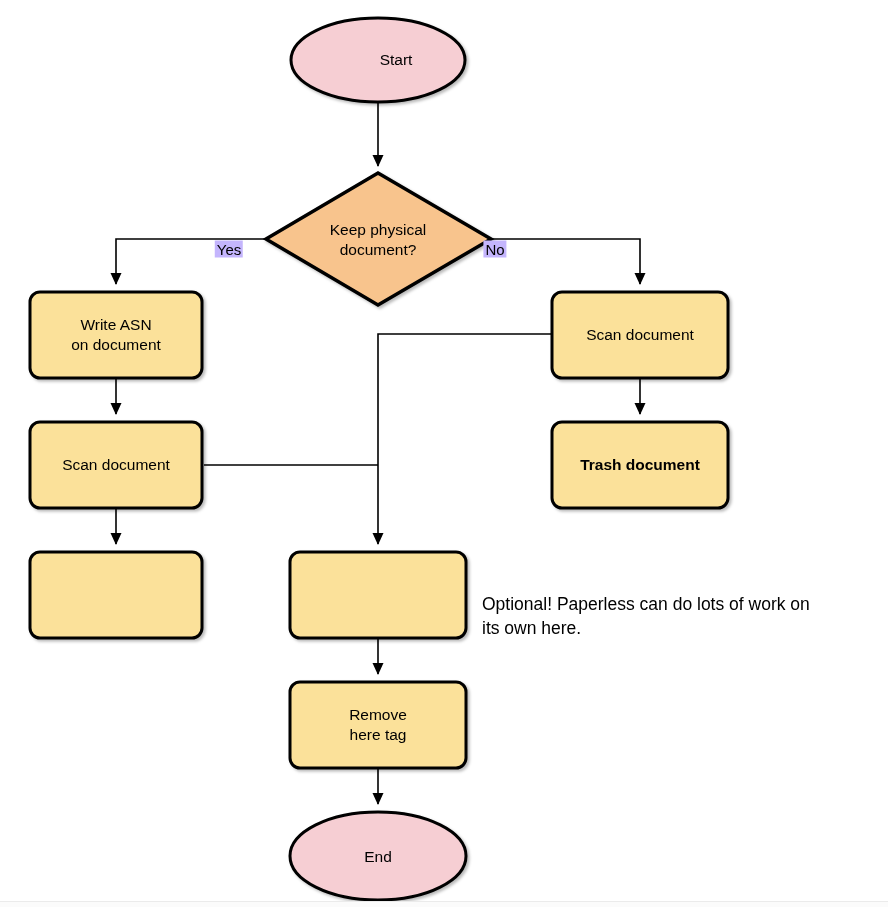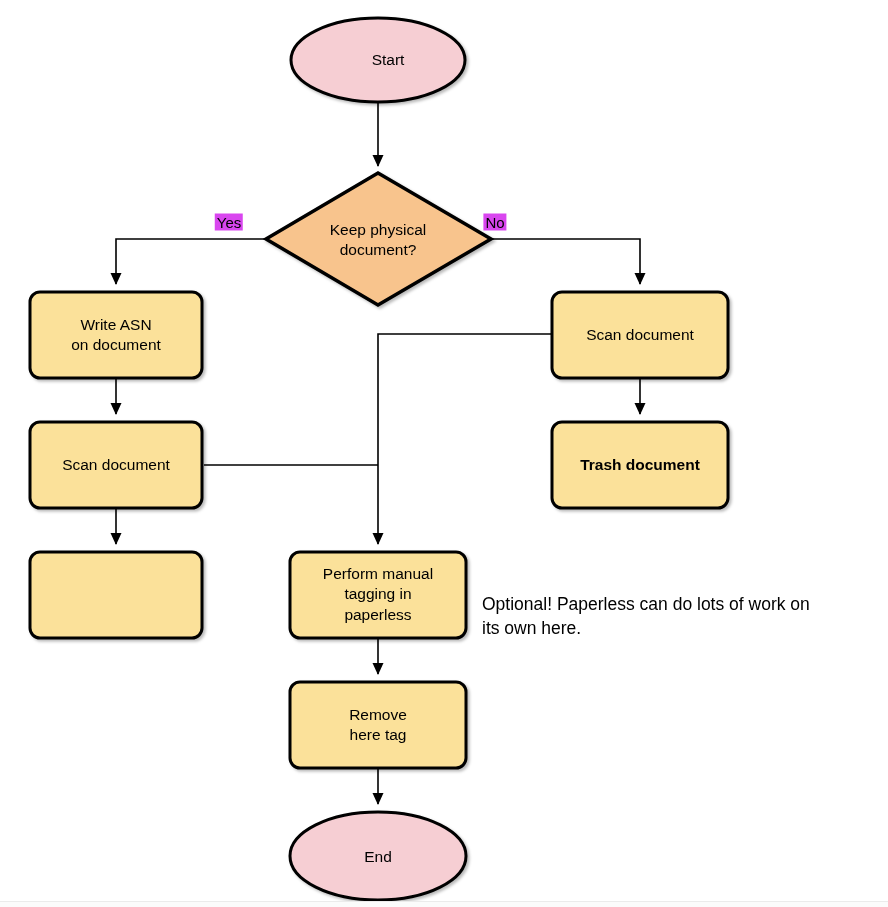--- a/index.html
+++ b/index.html
@@ -31,22 +31,23 @@
     white-space: pre-line;
     font-size: 15.5px;
     line-height: 1.32;
     color: #000000;
   }
   .edge-label {
     position: absolute;
     transform: translate(-50%, -50%);
     font-size: 15px;
     color: #000000;
-    background: #d946ef;
+    background: #c4b5fd;
     padding: 0 2px;
+    margin-top: 27px;
   }
   .note-text {
     position: absolute;
     left: 482px;
     top: 592px;
     width: 400px;
     font-size: 17.5px;
     line-height: 1.38;
     white-space: pre-line;
     color: #000000;
@@ -102,38 +103,35 @@
       <rect x="552" y="422" width="176" height="86" rx="10" stroke-width="3" fill="#fbe19a"></rect>
 
       <rect x="290" y="552" width="176" height="86" rx="10" stroke-width="3" fill="#fbe19a"></rect>
 
       <rect x="290" y="682" width="176" height="86" rx="10" stroke-width="3" fill="#fbe19a"></rect>
 
       <ellipse cx="378" cy="856" rx="88" ry="44" stroke-width="3" fill="#f6ced3"></ellipse>
     </g>
   </svg>
 
-  <div class="node-label" style="left:388px; top:60px;">Start</div>
+  <div class="node-label" style="left:396px; top:60px;">Start</div>
 
   <div class="node-label" style="left:378px; top:240px;">Keep physical
 document?</div>
 
   <div class="node-label" style="left:116px; top:335px;">Write ASN
 on document</div>
 
   <div class="node-label" style="left:116px; top:465px;">Scan document</div>
 
 
   <div class="node-label" style="left:640px; top:335px;">Scan document</div>
 
   <div class="node-label" style="left:640px; top:465px;font-weight:bold;">Trash document</div>
 
-  <div class="node-label" style="left:378px; top:595px;">Perform manual
-tagging in
-paperless</div>
 
   <div class="node-label" style="left:378px; top:725px;">Remove
 here tag</div>
 
   <div class="node-label" style="left:378px; top:857px;">End</div>
 
   <div class="edge-label" style="left:229px; top:222px;">Yes</div>
 
   <div class="edge-label" style="left:495px; top:222px;">No</div>
 

